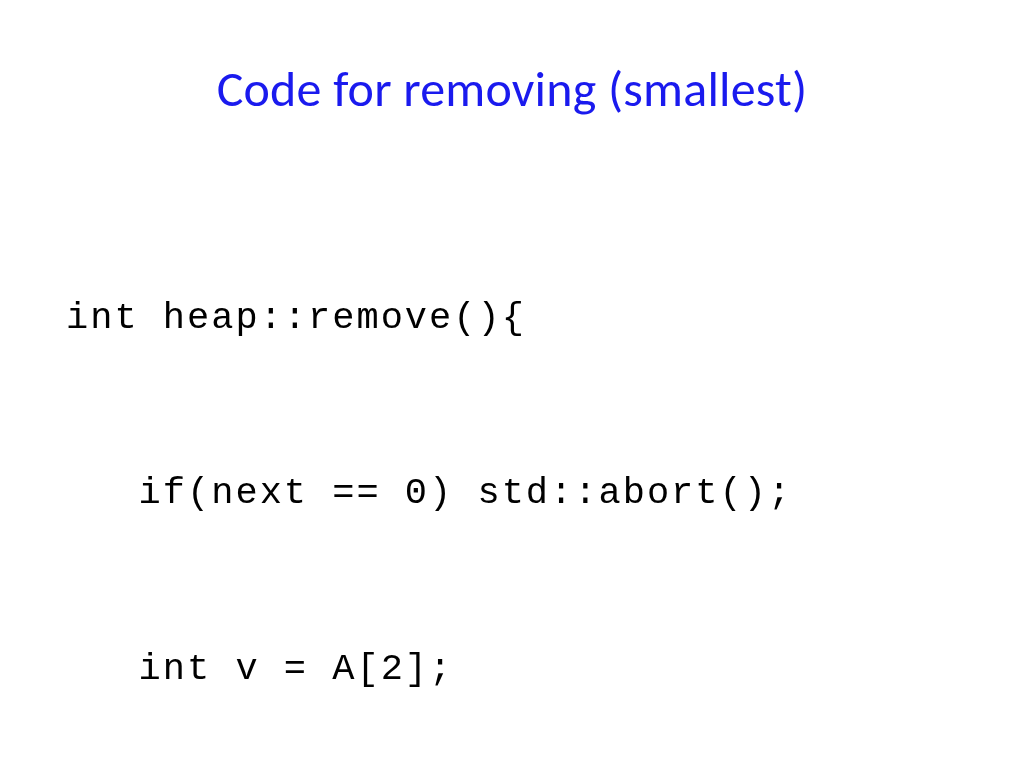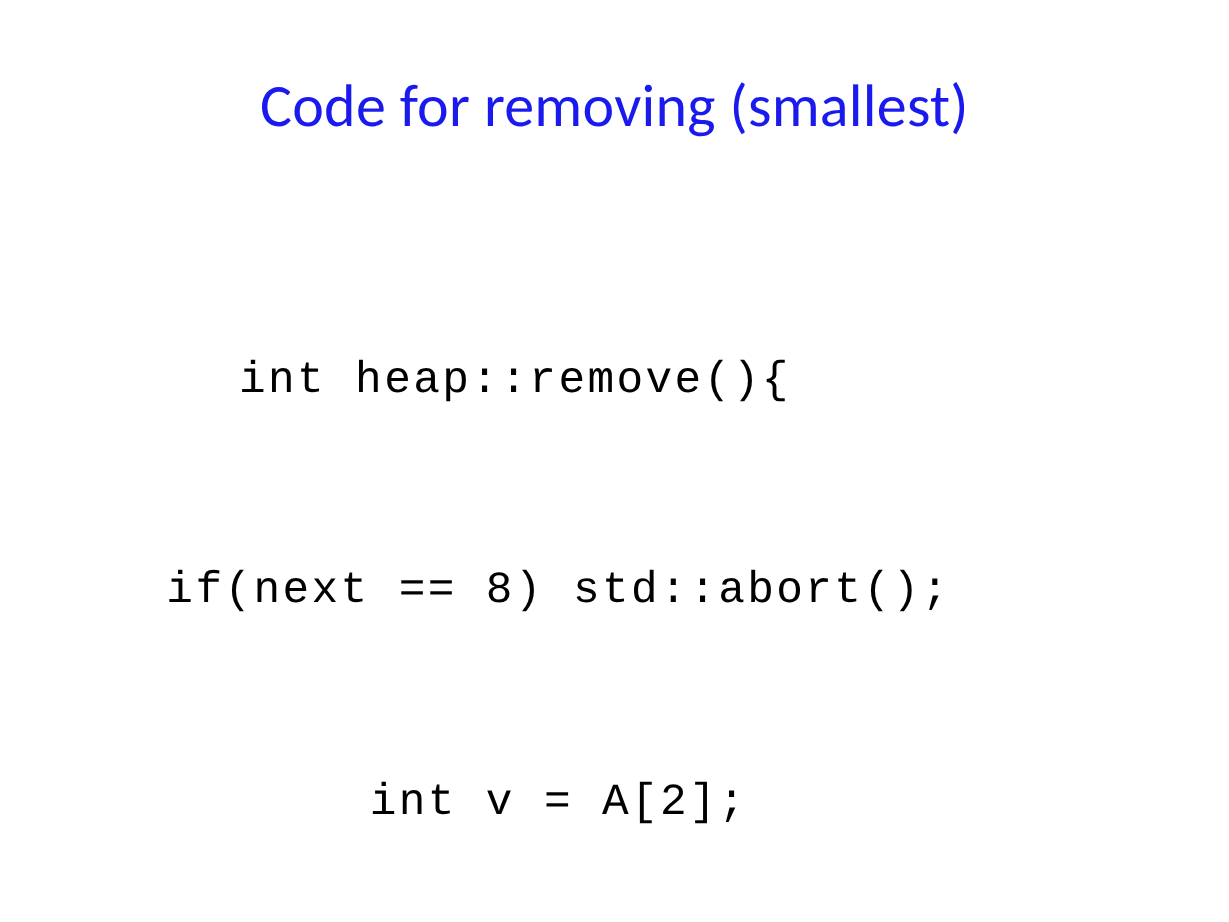--- a/index.html
+++ b/index.html
@@ -34,31 +34,30 @@
     left: 66px;
     font-family: Consolas, "Courier New", monospace;
     font-size: 37px;
     color: #000000;
     line-height: 1.58;
     white-space: pre;
     letter-spacing: 2px;
   }
   .code-line {
     display: block;
-    text-align: center;
   }
 </style>
 </head>
 <body>
 
 <div class="slide">
   <div class="title">Code for removing (smallest)</div>
   <div class="code-block">
     <span class="code-line">int heap::remove(){</span>
-    <span class="code-line">   if(next == 8) std::abort();</span>
+    <span class="code-line">   if(next == 0) std::abort();</span>
     <span class="code-line">   int v = A[2];</span>
     
     
     
     
     
   </div>
 </div>
 
 </body></html>

